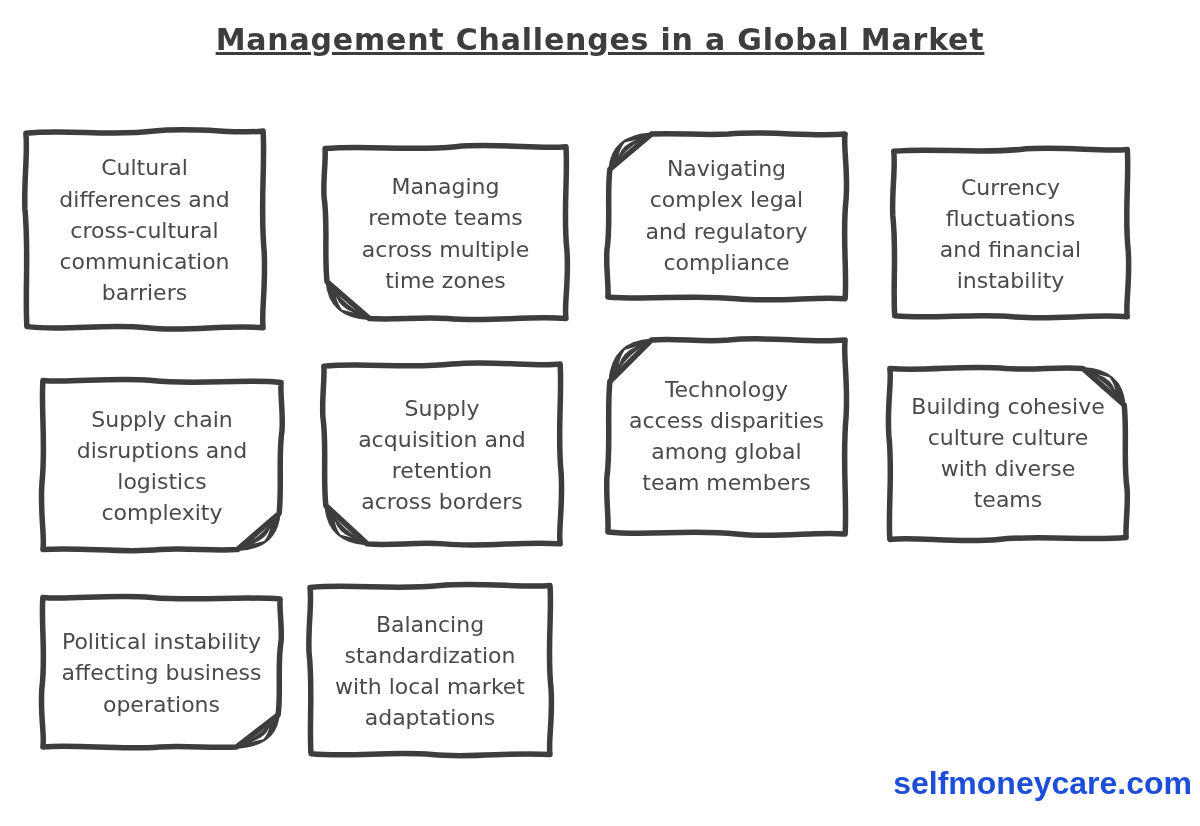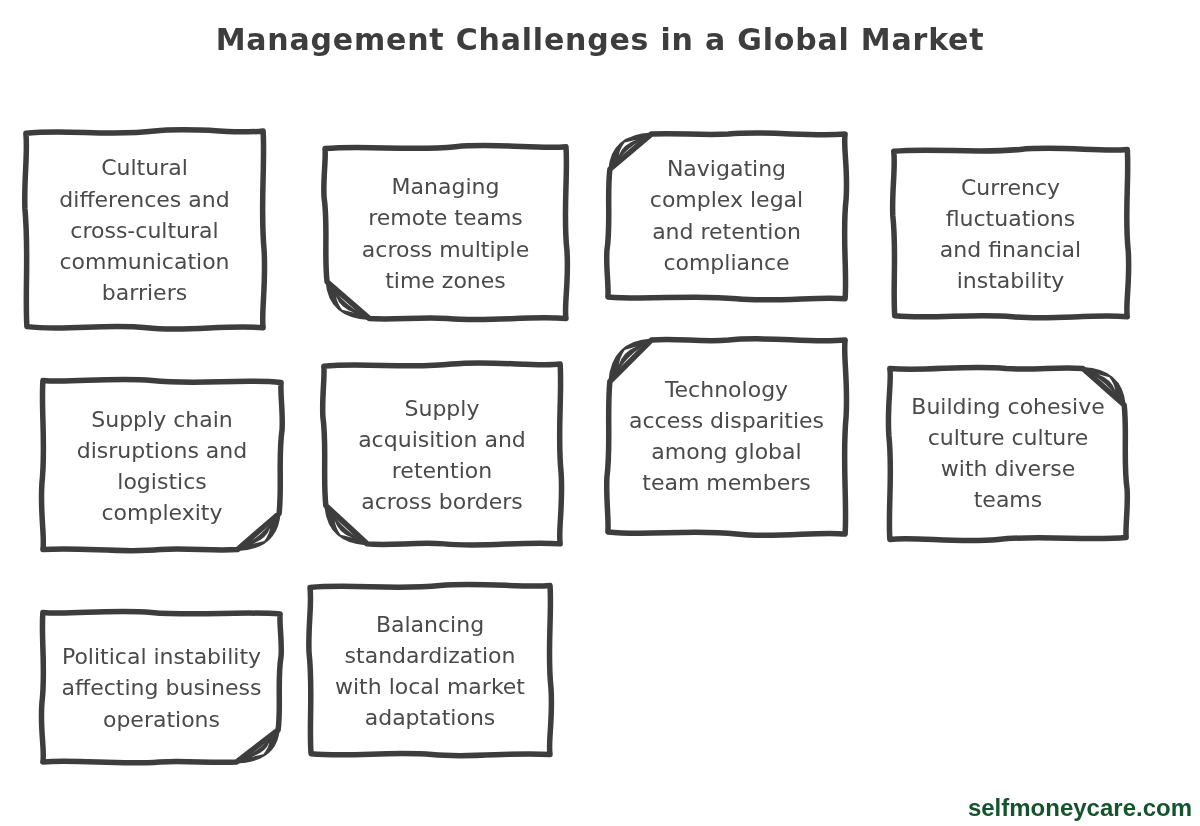--- a/index.html
+++ b/index.html
@@ -5,21 +5,21 @@
   :root { --ink:#3d3d3d; --text:#4a4a4a; --paper:#ffffff; }
   html,body { margin:0; padding:0; }
   body {
     width:1200px; height:826px; position:relative; overflow:hidden;
     background:var(--paper);
     font-family:"DejaVu Sans", sans-serif;
   }
   .page-title {
     position:absolute; left:0; top:22px; width:1200px;
     text-align:center; font-size:30px; font-weight:800;
-    letter-spacing:0.8px; color:var(--ink);
+    letter-spacing:0.8px; color:var(--ink);text-decoration:underline;
   }
   .note { position:absolute; }
   .note svg.border {
     position:absolute; left:0; top:0; width:100%; height:100%;
     color:var(--ink); overflow:visible;
   }
   svg.border .edge {
     fill:none; stroke:currentColor; stroke-width:5.5;
     stroke-linejoin:round; stroke-linecap:round;
     vector-effect:non-scaling-stroke;
@@ -40,26 +40,26 @@
   }
   
   .n0 { left:16px;  top:120px; width:257px; height:221px; }
   .n1 { left:315px; top:137px; width:261px; height:193px; }
   .n2 { left:598px; top:123px; width:257px; height:185px; }
   .n3 { left:884px; top:140px; width:253px; height:188px; }
   .n4 { left:33px;  top:371px; width:258px; height:190px; }
   .n5 { left:314px; top:354px; width:256px; height:202px; }
   .n6 { left:598px; top:327px; width:257px; height:218px; }
   .n7 { left:880px; top:357px; width:256px; height:192px; }
-  .n8 { left:33px;  top:604px; width:257px; height:168px; }
+  .n8 { left:33px;  top:589px; width:257px; height:168px; }
   .n9 { left:300px; top:576px; width:260px; height:190px; }
   .watermark {
-    position:absolute; right:8px; bottom:4px;
+    position:absolute; right:8px; bottom:24px;
     font-family:"Liberation Sans", sans-serif;
-    font-size:24px; font-weight:700; color:#14532d;
+    font-size:32px; font-weight:700; color:#1d4ed8;
   }
 </style>
 </head>
 <body>
 
 <div class="page-title">Management Challenges in a Global Market</div>
 
 <div class="note n0">
   <svg class="border" viewBox="0 0 260 200" preserveAspectRatio="none">
       <path class="edge" d="M10 12 C 50 8, 95 15, 140 10 C 180 6, 225 13, 250 10 C 252 40, 247 80, 251 118 C 253 150, 248 175, 250 188 C 212 185, 172 192, 132 188 C 92 184, 50 191, 11 187 C 9 155, 13 118, 9 80 C 8 52, 12 30, 10 12 Z"></path>
@@ -82,21 +82,21 @@
 time zones</div>
 </div>
 <div class="note n2">
   <svg class="border flip-y" viewBox="0 0 260 200" preserveAspectRatio="none">
       <path class="edge" d="M10 12 C 50 8, 95 15, 140 10 C 180 6, 225 13, 250 10 C 252 40, 247 80, 251 118 C 253 150, 248 175, 250 188 C 212 185, 172 192, 132 188 C 104 186, 78 190, 54 188 L 12 150 C 9 122, 13 90, 9 62 C 8 42, 11 24, 10 12 Z"></path>
       <path class="flap" d="M12 150 Q 15 186 54 188 Q 28 178 12 150 Z"></path>
       <path class="notch" d="M21 165 Q 25 177 39 182 L 27 179 Q 22 172 21 165 Z"></path>
     </svg>
   <div class="note-text">Navigating
 complex legal
-and retention
+and regulatory
 compliance</div>
 </div>
 <div class="note n3">
   <svg class="border" viewBox="0 0 260 200" preserveAspectRatio="none">
       <path class="edge" d="M10 12 C 50 8, 95 15, 140 10 C 180 6, 225 13, 250 10 C 252 40, 247 80, 251 118 C 253 150, 248 175, 250 188 C 212 185, 172 192, 132 188 C 92 184, 50 191, 11 187 C 9 155, 13 118, 9 80 C 8 52, 12 30, 10 12 Z"></path>
     </svg>
   <div class="note-text">Currency
 fluctuations
 and financial
 instability</div>

